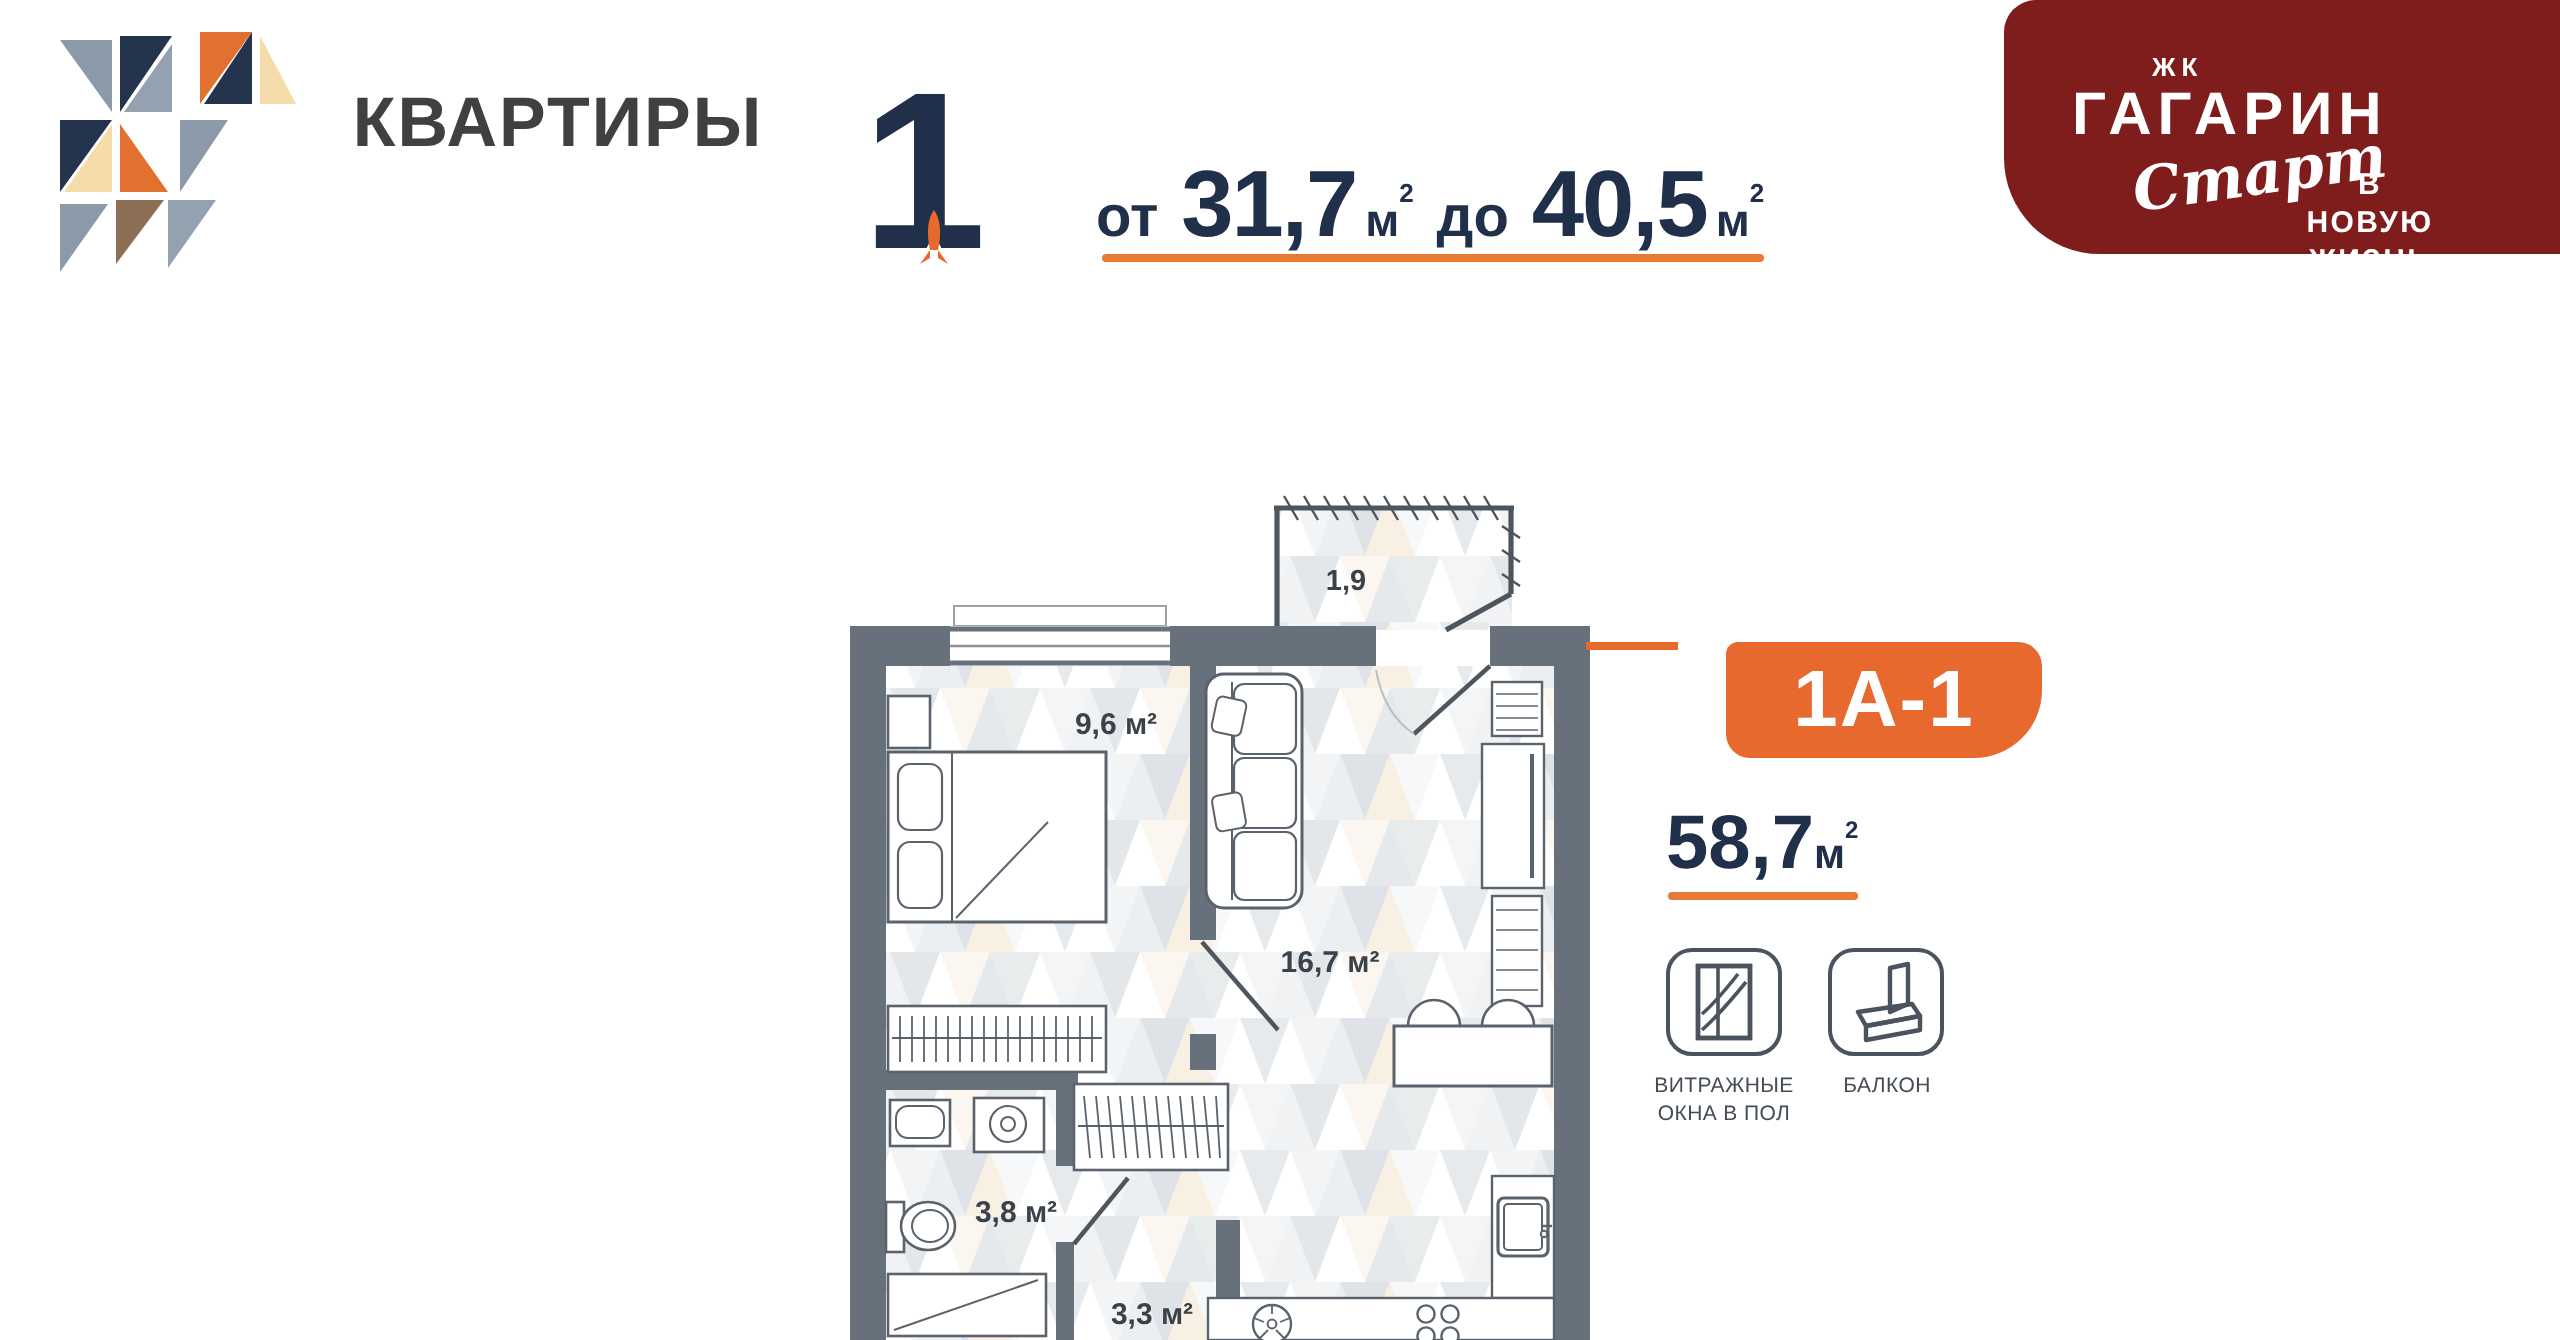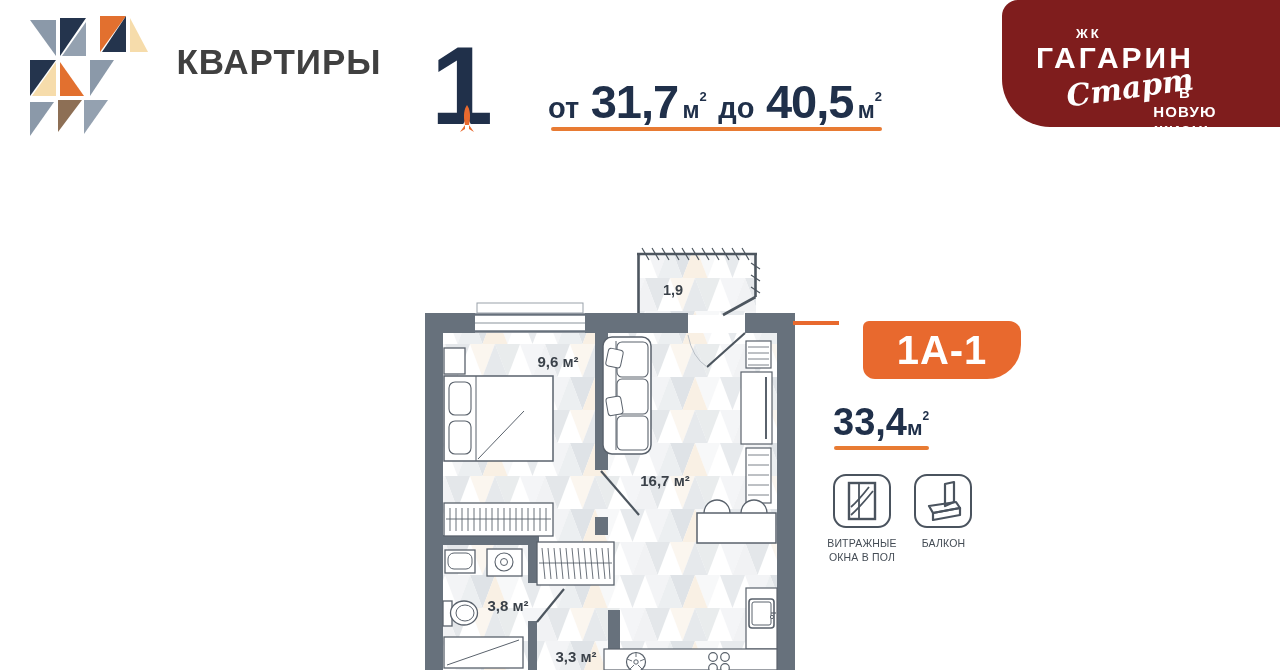--- a/index.html
+++ b/index.html
@@ -298,21 +298,21 @@
       <text x="88" y="366" font-size="15">3,8 м²</text>
       <text x="156" y="417" font-size="15">3,3 м²</text>
       <text x="253" y="50" font-size="14.5">1,9</text>
     </g>
   </svg>
 
   <div class="abs connector"></div>
   <div class="abs unit-banner">1А-1</div>
 
   <div class="abs area">
-    <span class="val">33,4</span><span class="unit">м</span><span class="sup">2</span>
+    <span class="val">58,7</span><span class="unit">м</span><span class="sup">2</span>
   </div>
   <div class="abs area-underline"></div>
 
   <div class="abs icon-box icon1">
     <svg width="40" height="44" viewBox="0 0 40 44">
       <rect x="7" y="4" width="26" height="36" fill="none" stroke="#4a535e" stroke-width="2.4"></rect>
       <line x1="17" y1="4" x2="17" y2="40" stroke="#4a535e" stroke-width="1.8"></line>
       <path d="M 9 36 Q 18 28 31 12" fill="none" stroke="#4a535e" stroke-width="1.8"></path>
       <path d="M 9 28 Q 16 22 27 8" fill="none" stroke="#4a535e" stroke-width="1.8"></path>
     </svg>

